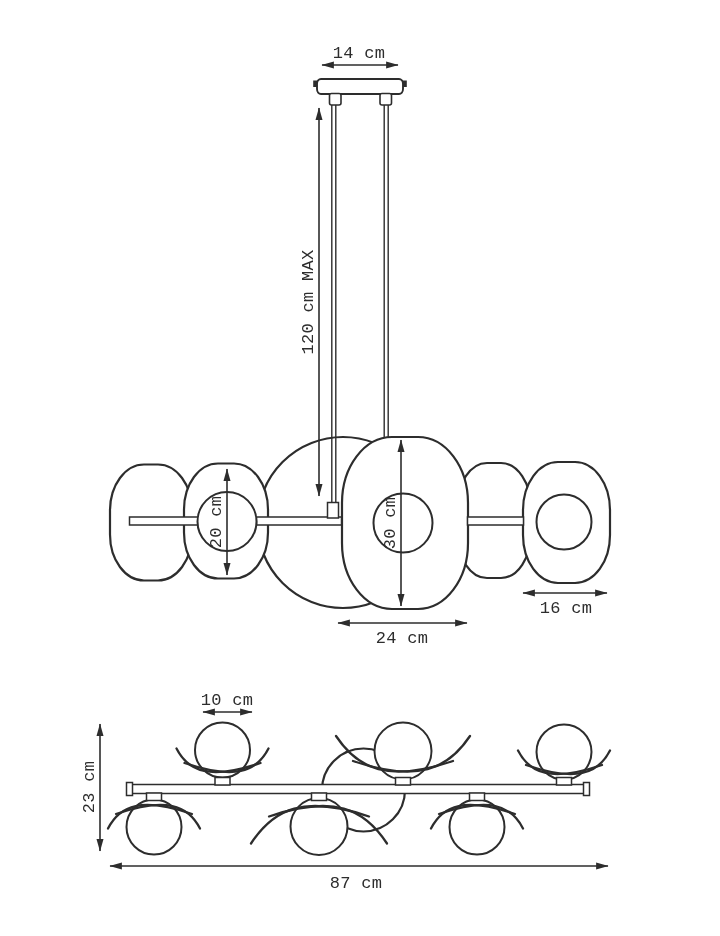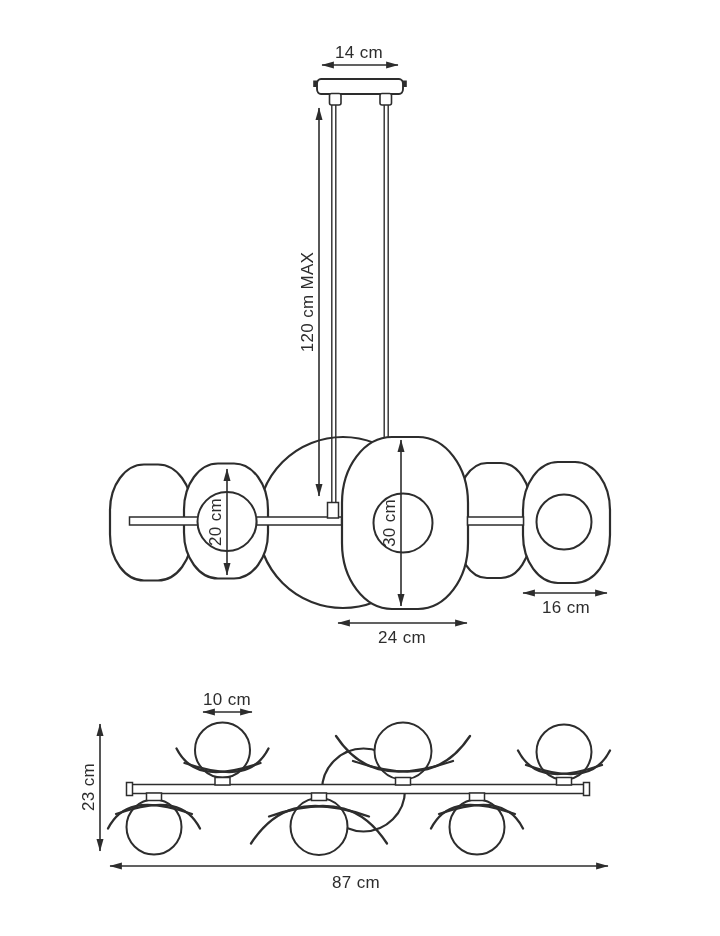--- a/index.html
+++ b/index.html
@@ -1,17 +1,17 @@
 <!DOCTYPE html>
 <html><head>
 <meta charset="utf-8">
 <style>
   html,body{margin:0;padding:0;background:#ffffff;}
   .stage{position:relative;width:720px;height:936px;background:#ffffff;overflow:hidden;
-         font-family:Liberation Sans, sans-serif;}
+         font-family:Liberation Mono, monospace;}
   svg{display:block;}
   .outline{fill:#ffffff;stroke:#2d2d2d;stroke-width:2.2;}
   .ball{fill:#ffffff;stroke:#2d2d2d;stroke-width:2;}
   .nofill{fill:none;stroke:#2d2d2d;stroke-width:2.2;}
   .wing{fill:none;stroke:#2d2d2d;stroke-width:2.3;stroke-linecap:round;}
   .bar{fill:#ffffff;stroke:#2d2d2d;stroke-width:1.5;}
   .wire{stroke:#2d2d2d;stroke-width:1.4;}
   .dimline{stroke:#2d2d2d;stroke-width:1.6;fill:none;}
   .dimtext{fill:#2d2d2d;font-size:17px;letter-spacing:.3px;}
   .solid{fill:#2d2d2d;stroke:none;}

